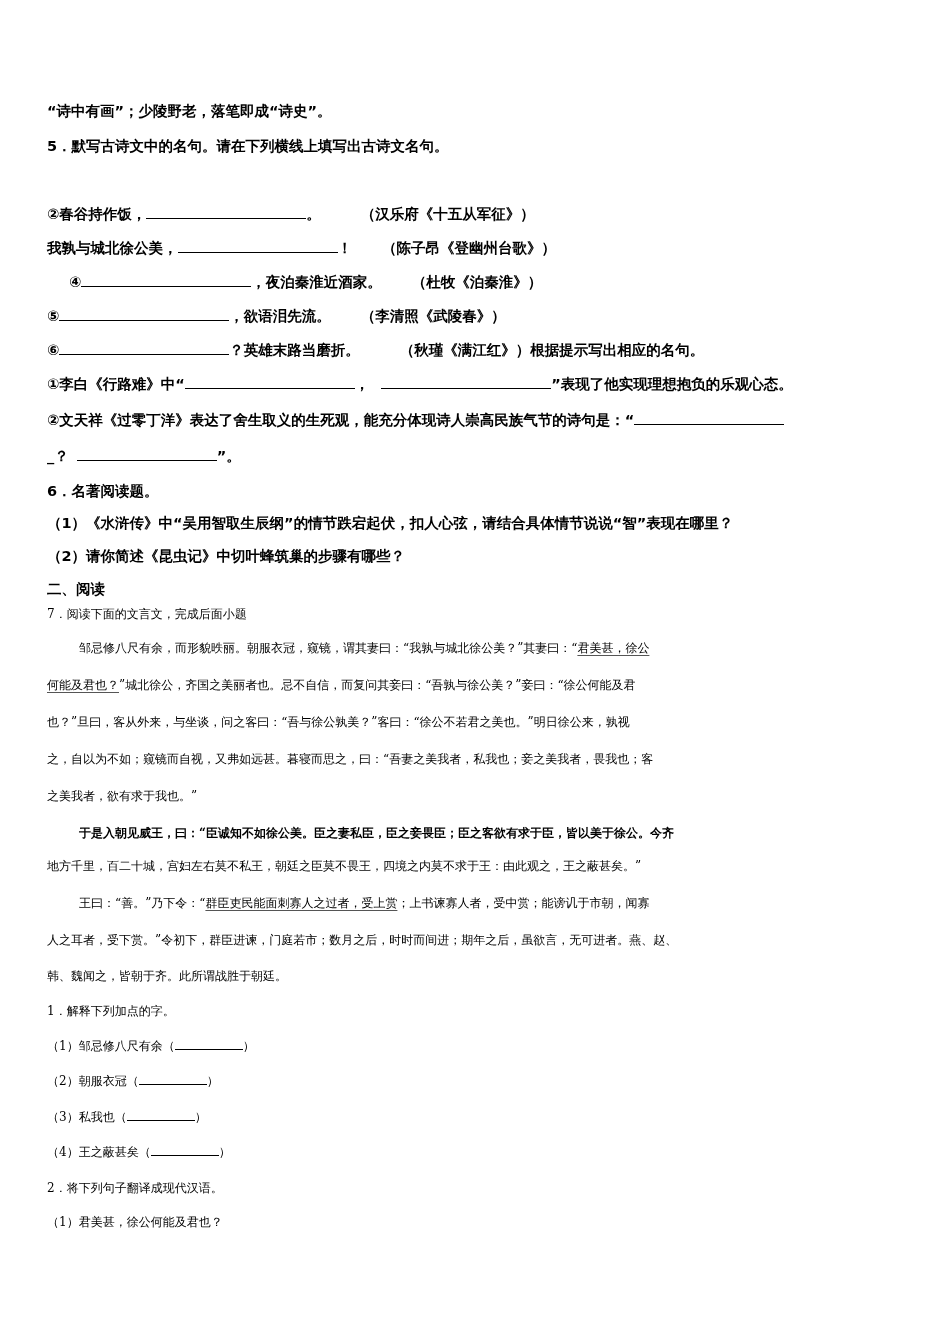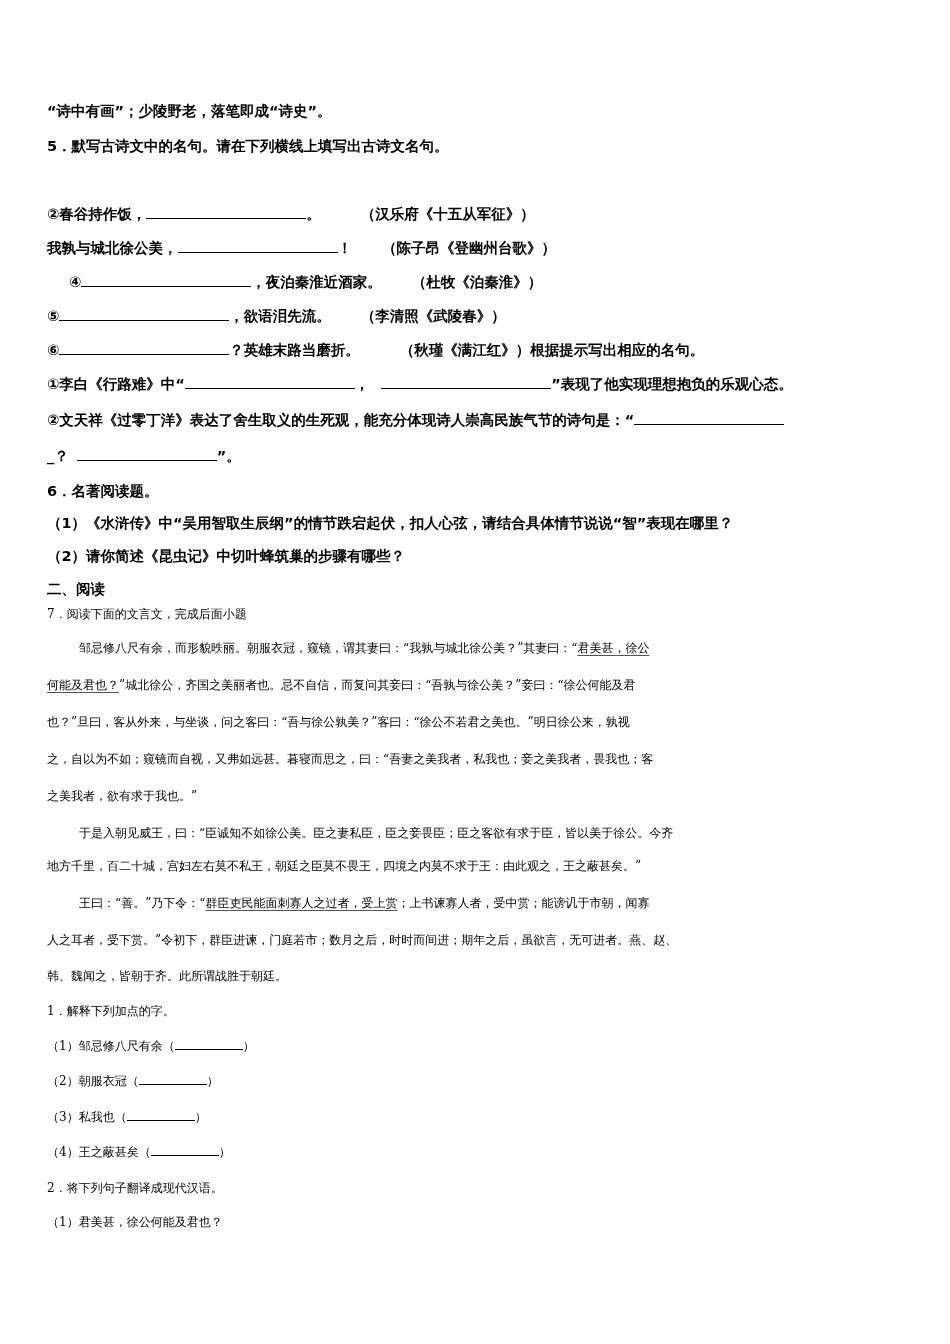--- a/index.html
+++ b/index.html
@@ -63,21 +63,21 @@
   <div class="line serif indent" style="top:638px;">
     <span>邹忌修八尺有余，而形貌昳丽。朝服衣冠，窥镜，谓其妻曰：“我孰与城北徐公美？”其妻曰：“</span><span class="u">君美甚，徐公</span>
   </div>
   <div class="line serif" style="top:675px;">
     <span class="u">何能及君也？</span><span>”城北徐公，齐国之美丽者也。忌不自信，而复问其妾曰：“吾孰与徐公美？”妾曰：“徐公何能及君</span>
   </div>
   <div class="line serif" style="top:712px;">也？”旦曰，客从外来，与坐谈，问之客曰：“吾与徐公孰美？”客曰：“徐公不若君之美也。”明日徐公来，孰视</div>
   <div class="line serif" style="top:749px;">之，自以为不如；窥镜而自视，又弗如远甚。暮寝而思之，曰：“吾妻之美我者，私我也；妾之美我者，畏我也；客</div>
   <div class="line serif" style="top:786px;">之美我者，欲有求于我也。”</div>
 
-  <div class="line serif indent" style="top:823px;">于是入朝见威王，曰：“臣诚知不如徐公美。臣之妻私臣，臣之妾畏臣；臣之客欲有求于臣，皆以美于徐公。今齐</div>
+  <div class="line serif indent" style="top:823px;font-weight:bold;">于是入朝见威王，曰：“臣诚知不如徐公美。臣之妻私臣，臣之妾畏臣；臣之客欲有求于臣，皆以美于徐公。今齐</div>
   <div class="line serif" style="top:856px;">地方千里，百二十城，宫妇左右莫不私王，朝廷之臣莫不畏王，四境之内莫不求于王：由此观之，王之蔽甚矣。”</div>
 
   <div class="line serif indent" style="top:893px;">
     <span>王曰：“善。”乃下令：“</span><span class="u">群臣吏民能面刺寡人之过者，受上赏</span><span>；上书谏寡人者，受中赏；能谤讥于市朝，闻寡</span>
   </div>
   <div class="line serif" style="top:930px;">人之耳者，受下赏。”令初下，群臣进谏，门庭若市；数月之后，时时而间进；期年之后，虽欲言，无可进者。燕、赵、</div>
   <div class="line serif" style="top:966px;">韩、魏闻之，皆朝于齐。此所谓战胜于朝廷。</div>
 
   <div class="line serif" style="top:1001px;">1．解释下列加点的字。</div>
   <div class="line serif" style="top:1035px;">

